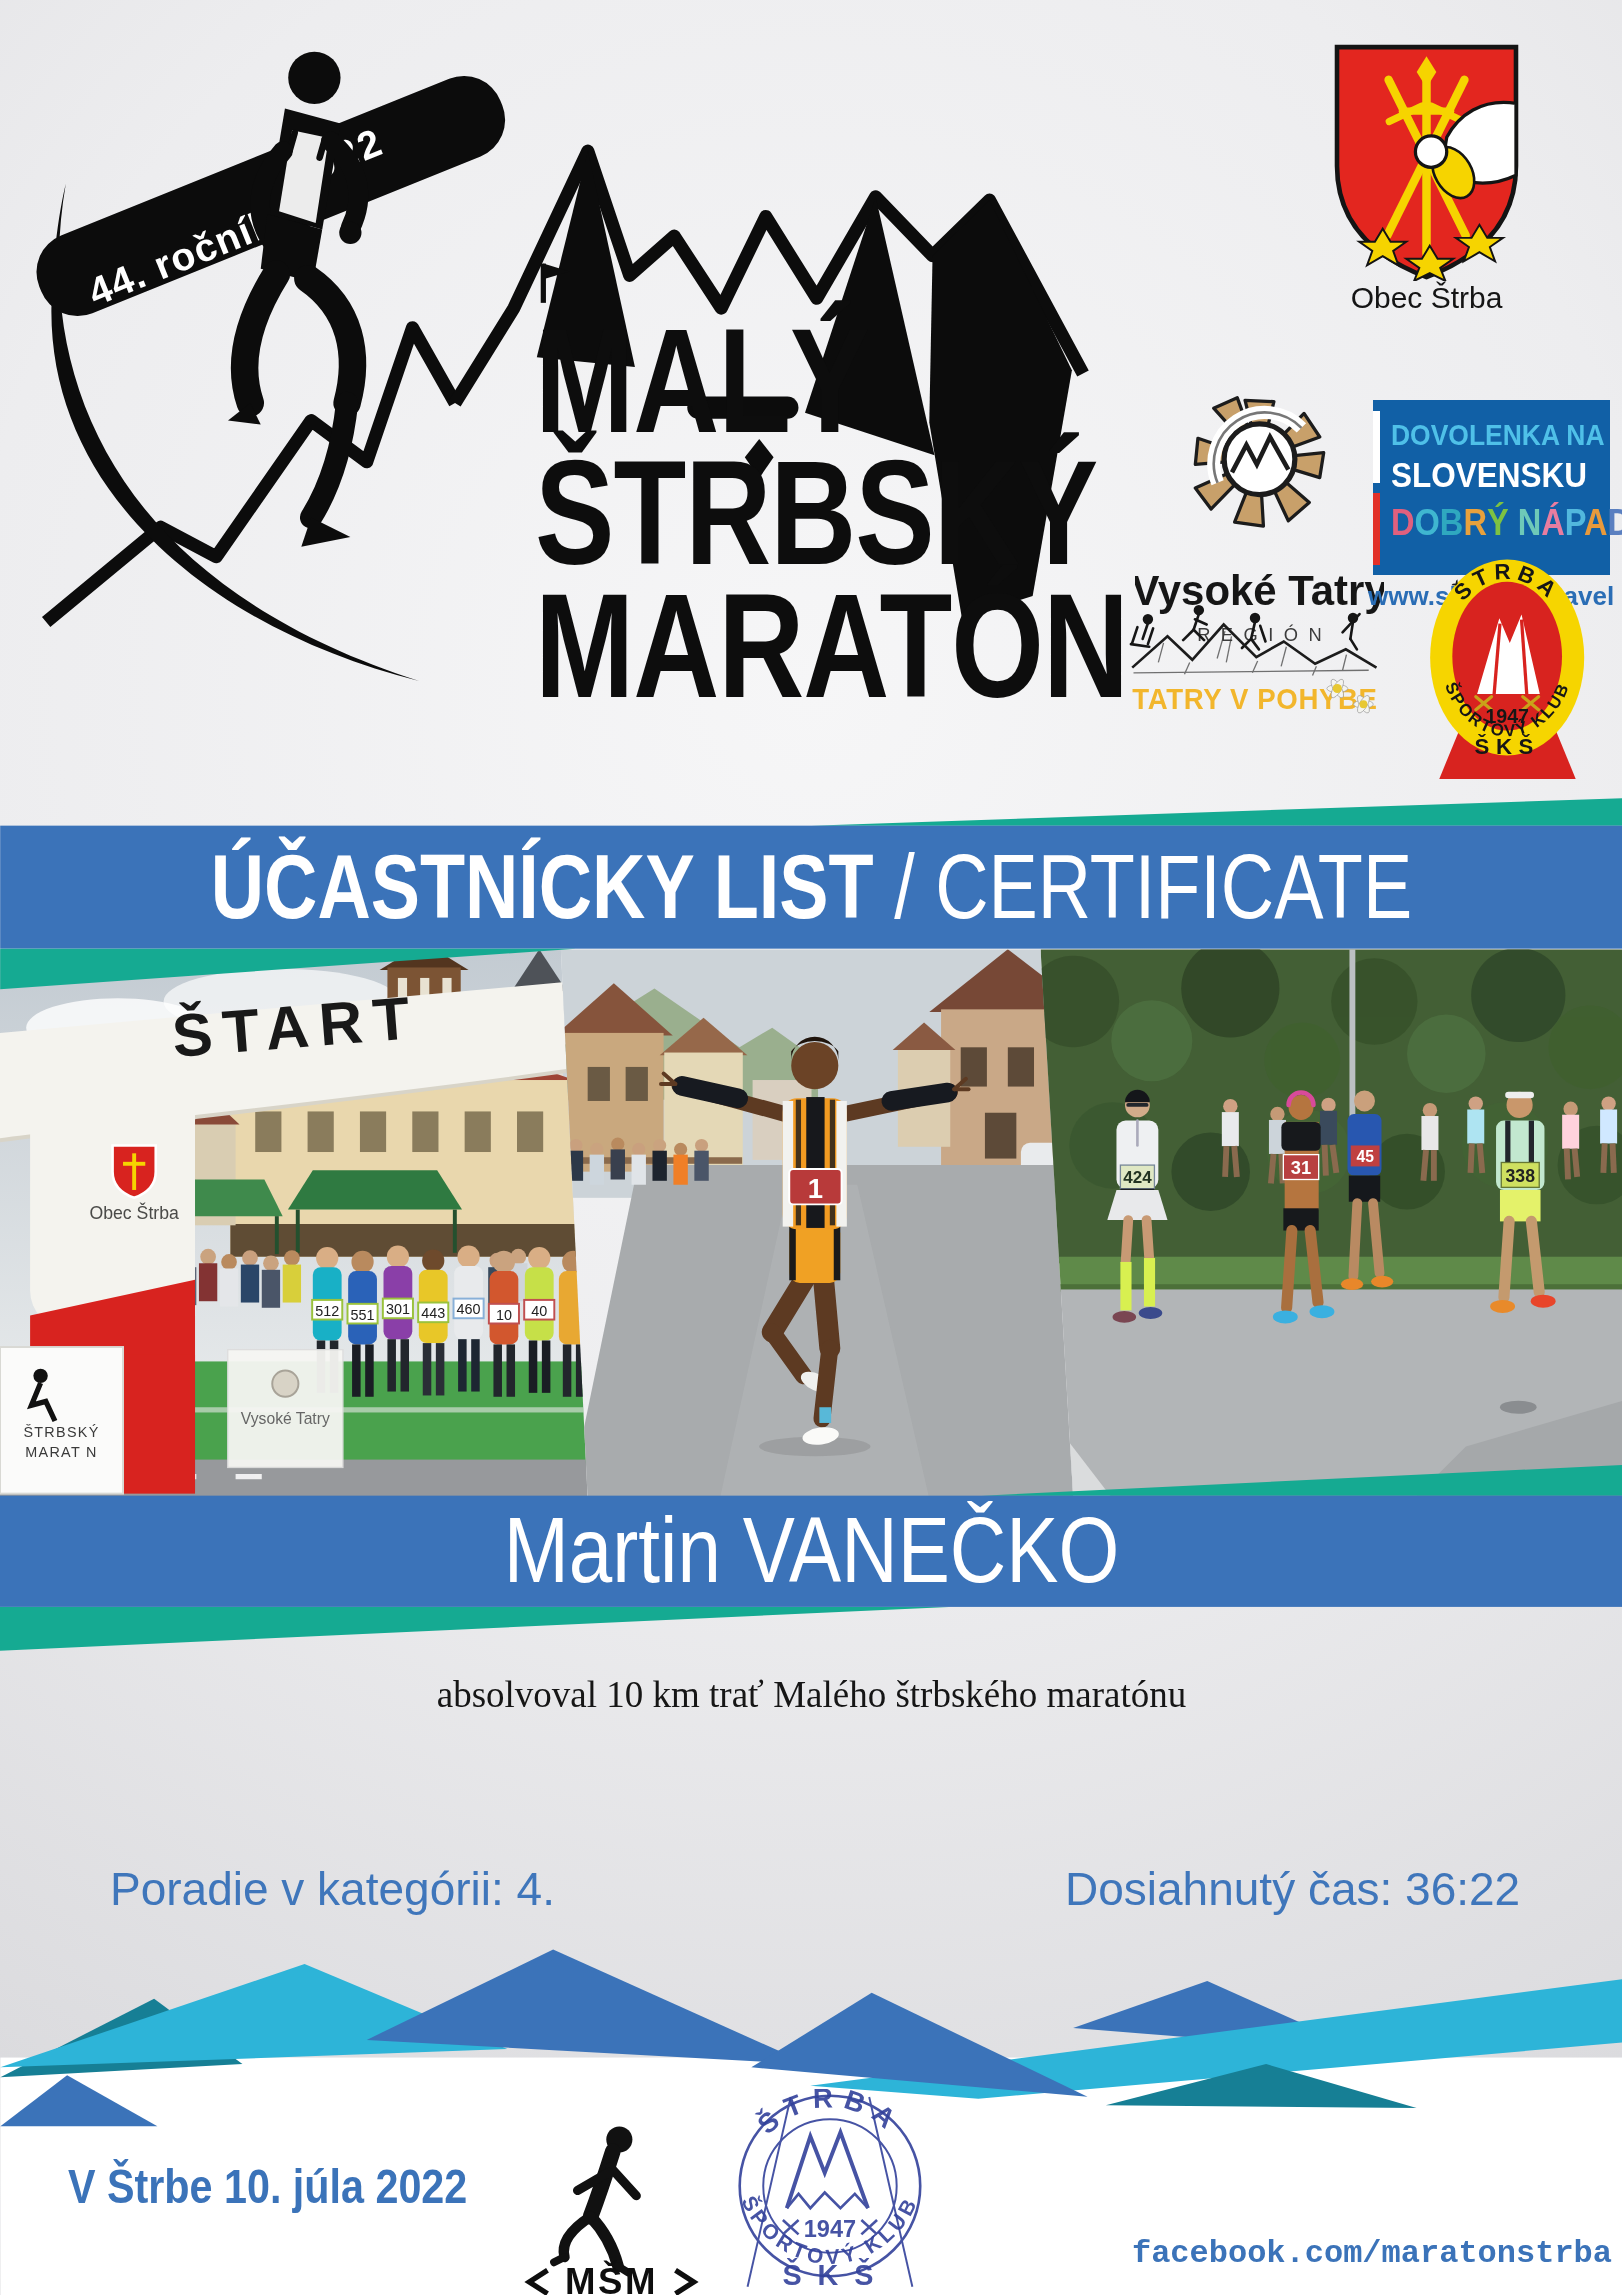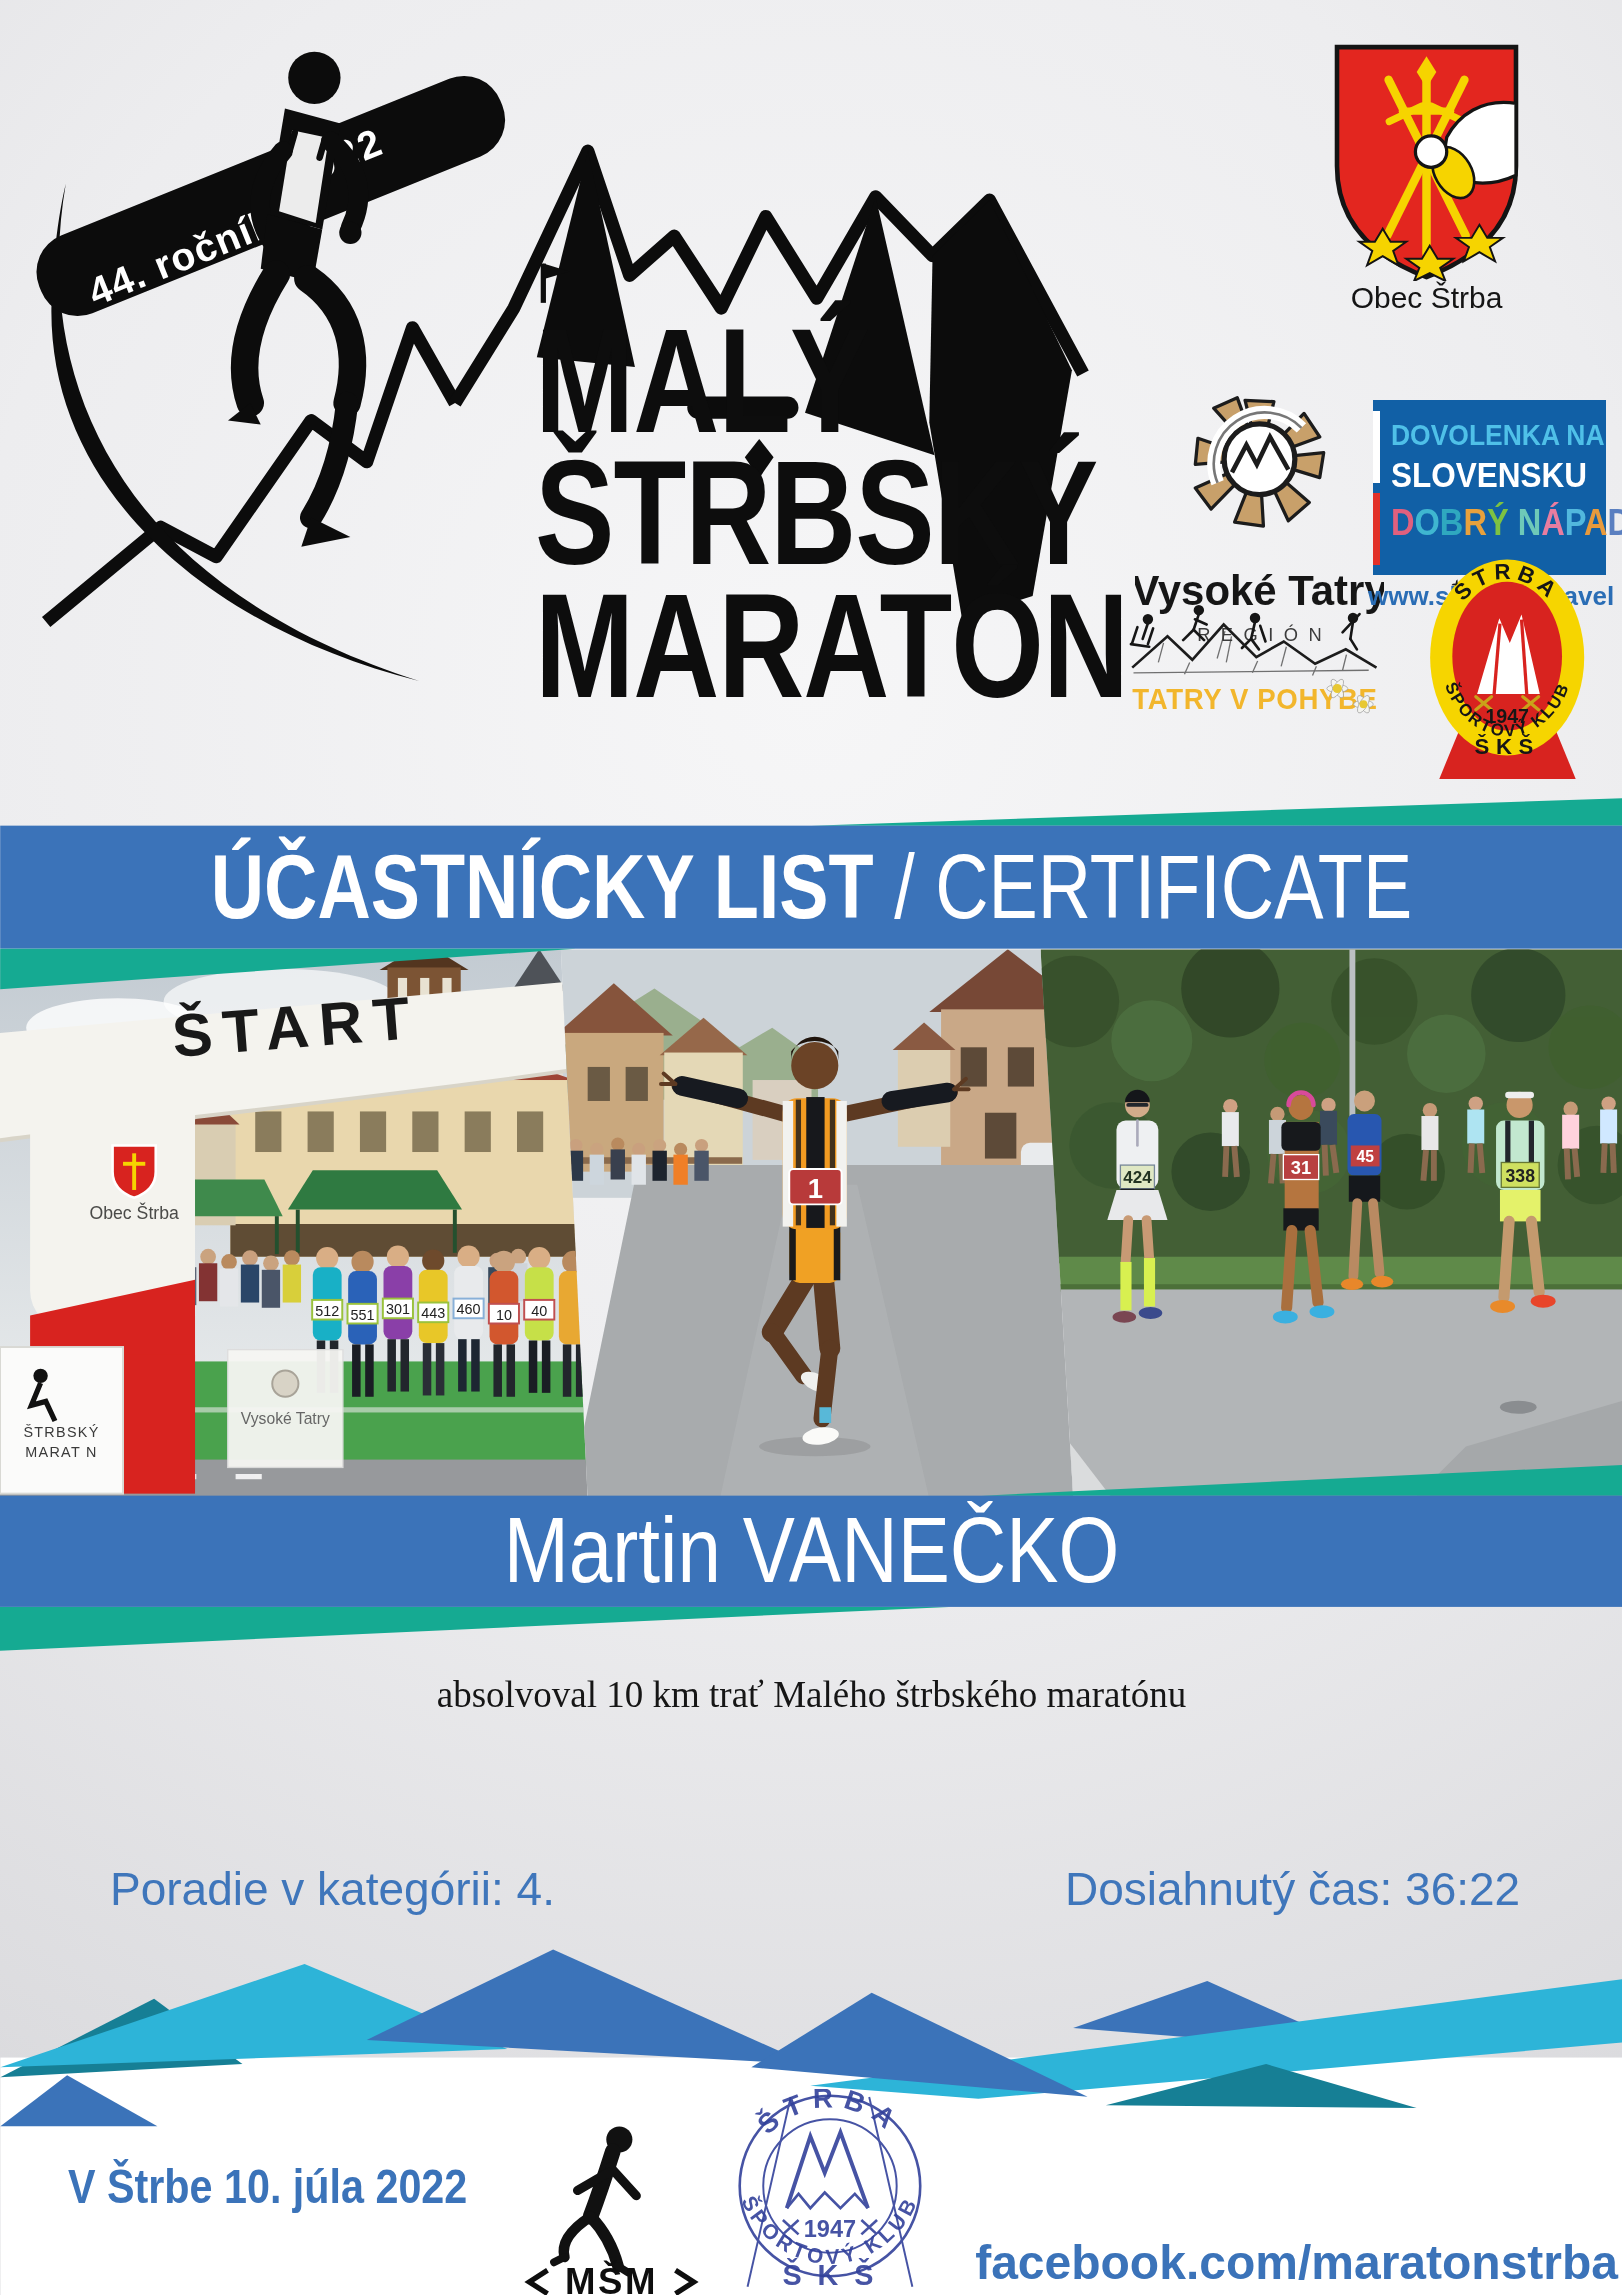--- a/index.html
+++ b/index.html
@@ -12,38 +12,38 @@
   .title-line{position:absolute;left:535px;font-weight:bold;color:#0d0d0d;
       font-size:149px;line-height:149px;letter-spacing:-1.3px;
       transform:scaleX(0.80);transform-origin:left top;white-space:nowrap;}
   
   .banner-text{position:absolute;left:0;width:1623px;display:flex;justify-content:center;align-items:center;
       color:#ffffff;white-space:pre;transform:scaleX(0.82);transform-origin:center;}
   .bt1{top:826px;height:123px;font-size:90px;}
   .bt2{top:1495px;height:111px;font-size:92px;transform:scaleX(0.85);}
   .bt1 .b{font-weight:bold;} .bt1 .r{font-weight:normal;}
   
-  .dov{position:absolute;left:1373px;top:400px;width:217px;height:175px;background:#1160a6;padding-left:16px;}
+  .dov{position:absolute;left:1373px;top:400px;width:237px;height:175px;background:#1160a6;}
   .dov .bar-w{position:absolute;left:0;top:10.5px;width:6.5px;height:72px;background:#ffffff;}
   .dov .bar-r{position:absolute;left:0;top:93px;width:6.5px;height:72px;background:#e23028;}
   .dov .l1{position:absolute;left:18.3px;top:18.3px;font-size:29.4px;font-weight:bold;color:#4fc0e8;transform:scaleX(.9);transform-origin:left top;white-space:nowrap;}
   .dov .l2{position:absolute;left:18.3px;top:55px;font-size:35px;font-weight:bold;color:#ffffff;transform:scaleX(.9);transform-origin:left top;}
   .dov .l3{position:absolute;left:18.3px;top:102px;font-size:37px;font-weight:bold;transform:scaleX(.88);transform-origin:left top;white-space:pre;}
   .dov-url{position:absolute;left:1368px;top:581px;width:228px;text-align:center;font-size:26px;font-weight:bold;color:#2a6db5;}
   .coa-caption{position:absolute;left:1322px;top:281px;width:209px;text-align:center;font-size:30px;color:#151515;}
   
   .summary{position:absolute;left:0;width:1623px;text-align:center;color:#161616;font-size:37px;}
   .s1{top:1673px;font-family:Liberation Serif, serif;} .s2{top:1733px;}
   .result{position:absolute;top:1862px;font-size:46px;color:#3f76bb;white-space:pre;}
   .res-l{left:110px;} .res-r{left:1065px;}
   
   .date-place{position:absolute;left:68px;top:2159px;font-size:48px;font-weight:bold;color:#3b73b9;
       transform:scaleX(.86);transform-origin:left top;white-space:nowrap;}
   .web-url{position:absolute;right:23.6px;top:2176px;font-size:48px;font-weight:bold;color:#16a88c;white-space:nowrap;}
-  .fb-url{position:absolute;right:5px;top:2235px;font-size:48px;font-weight:bold;color:#3b73b9;white-space:nowrap;}
+  .fb-url{position:absolute;right:11px;top:2235px;font-size:32px;font-weight:bold;color:#3b73b9;white-space:nowrap;font-family:Liberation Mono, monospace;}
 </style>
 </head>
 <body>
 
 <div class="page">
 
   <svg class="abs" style="left:19.6px;top:19.6px" width="1099" height="707" viewBox="0 0 1680 1080">
 
     <g fill="#0c0c0c" stroke="#0c0c0c">
       <path d="M40,920 L215,775 L300,820 L445,612 L530,675 L600,470 L665,585" fill="none" stroke-width="20" stroke-linejoin="round"></path>

